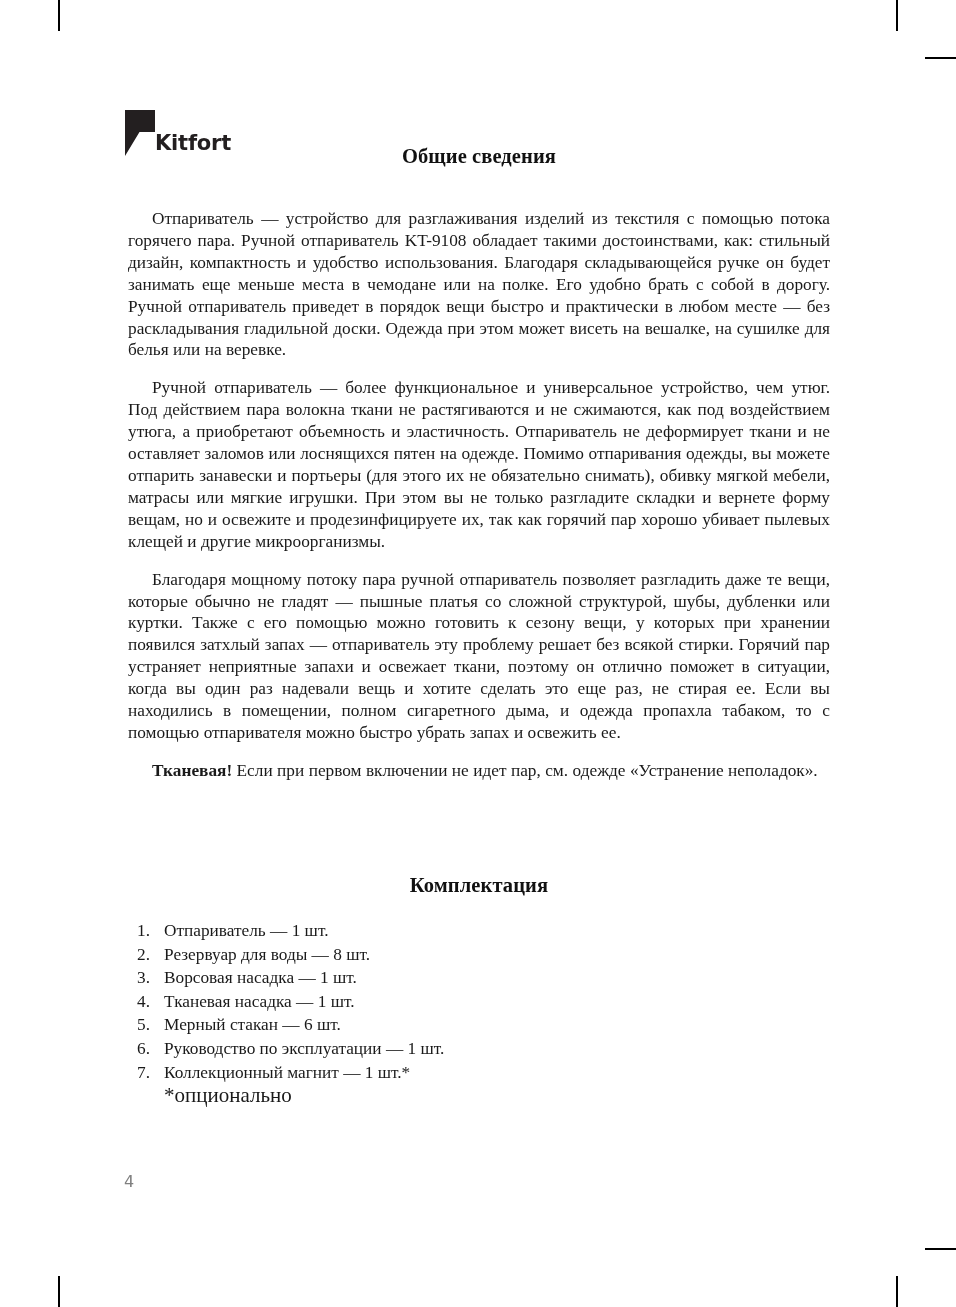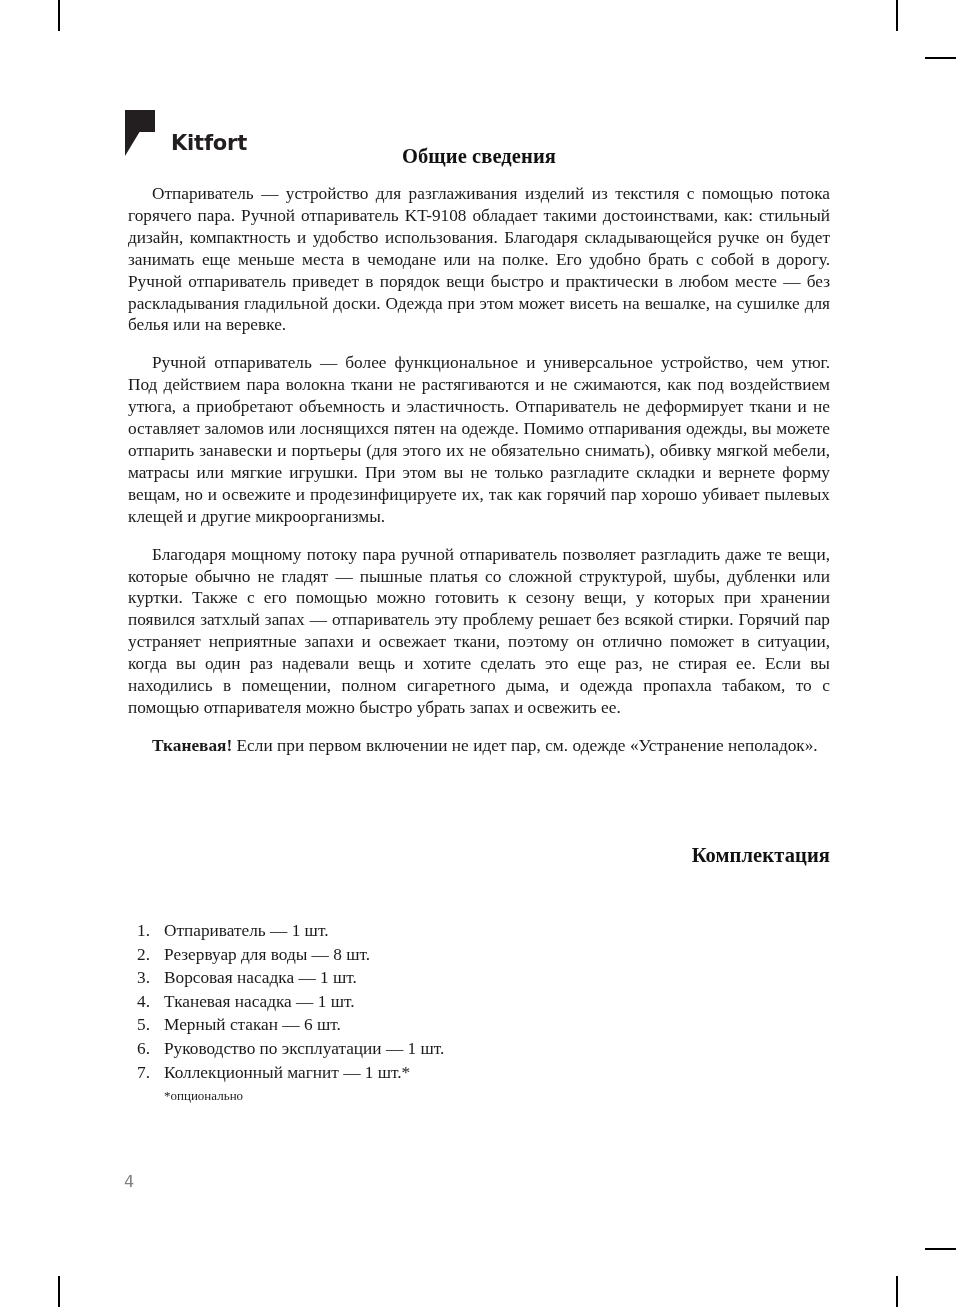--- a/index.html
+++ b/index.html
@@ -42,21 +42,21 @@
     height: 1307px;
   }
 
   
   .logo {
     position: absolute;
     left: -3px;
     top: 108px;
     display: flex;
     align-items: flex-end;
-    gap: 16px;
+    gap: 0;
     height: 48px;
   }
   .logo-mark {
     width: 30px;
     height: 46px;
     display: block;
   }
   .logo-word {
     font-family: "DejaVu Sans", "Liberation Sans", sans-serif;
     font-weight: bold;
@@ -74,29 +74,29 @@
     width: 702px;
     margin: 0;
     text-align: center;
     font-family: "Liberation Serif", "DejaVu Serif", serif;
     font-weight: bold;
     font-size: 20.5px;
     letter-spacing: 0.1px;
     color: #111111;
   }
   #title-general { top: 145px; }
-  #title-package { top: 844px; text-align: right; }
+  #title-package { top: 874px; }
 
   
   .body-block {
     position: absolute;
     left: 0;
     width: 702px;
   }
-  #block-general { top: 183px; }
+  #block-general { top: 208px; }
 
   p.para {
     margin: 0;
     text-align: justify;
     text-justify: inter-word;
     text-indent: 24px;
     font-size: 17.3px;
     line-height: 21.9px;
     hyphens: manual;
     word-spacing: 0.1px;
@@ -124,21 +124,21 @@
     white-space: nowrap;
   }
   ol.packing-list li .num {
     position: absolute;
     left: 0;
     width: 22px;
     text-align: right;
   }
   .footnote-line {
     padding-left: 36px;
-    font-size: 13px;
+    font-size: 21px;
     line-height: 23.6px;
     white-space: nowrap;
   }
 
   
   .folio {
     position: absolute;
     left: -4px;
     top: 1172px;
     font-family: "DejaVu Sans", "Liberation Sans", sans-serif;

